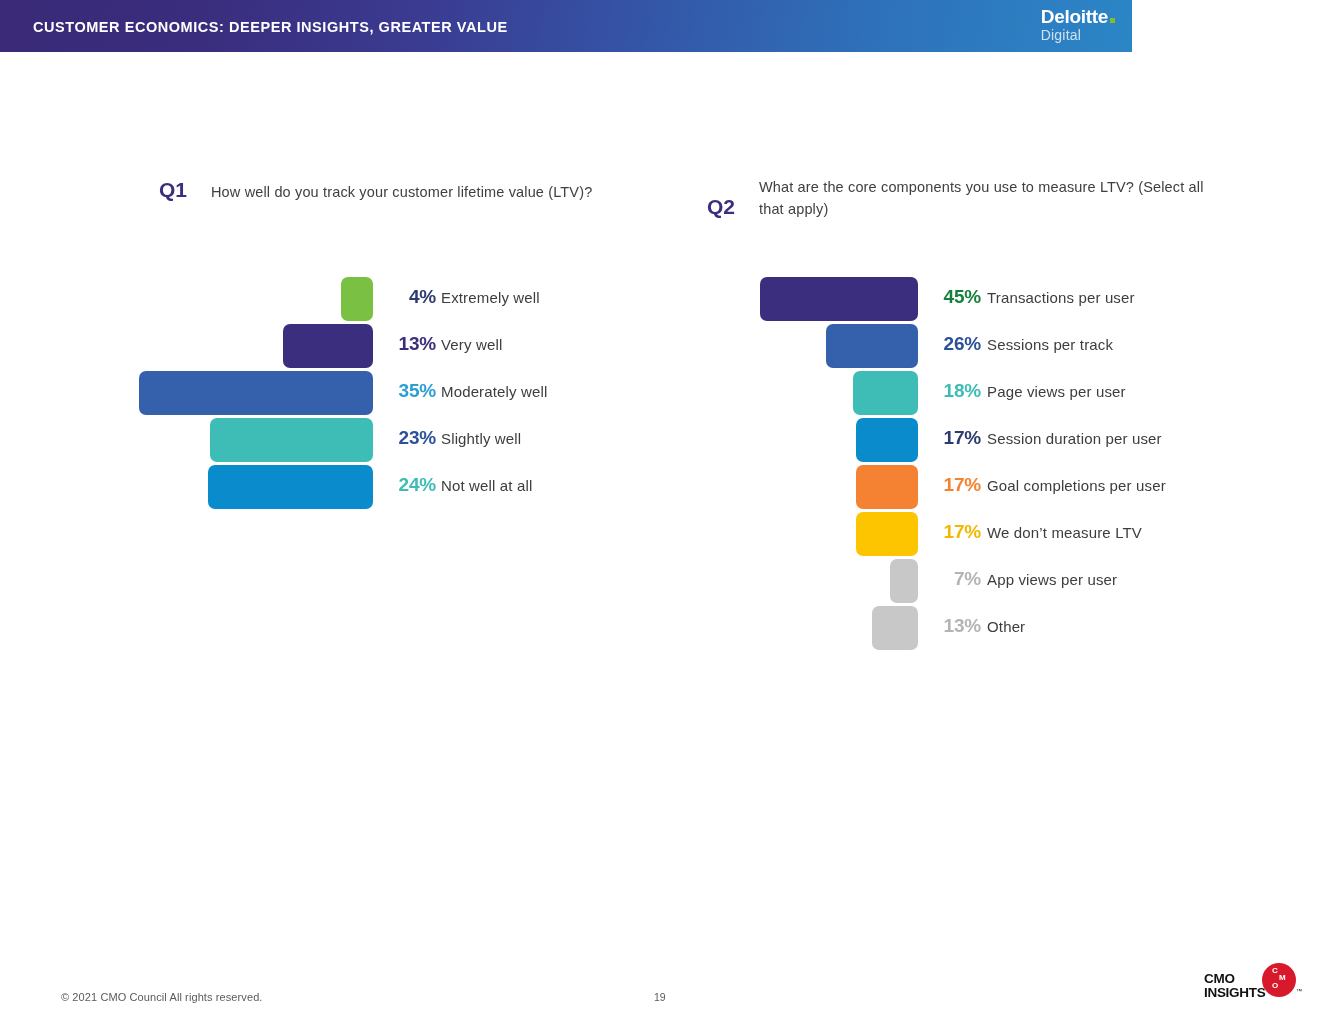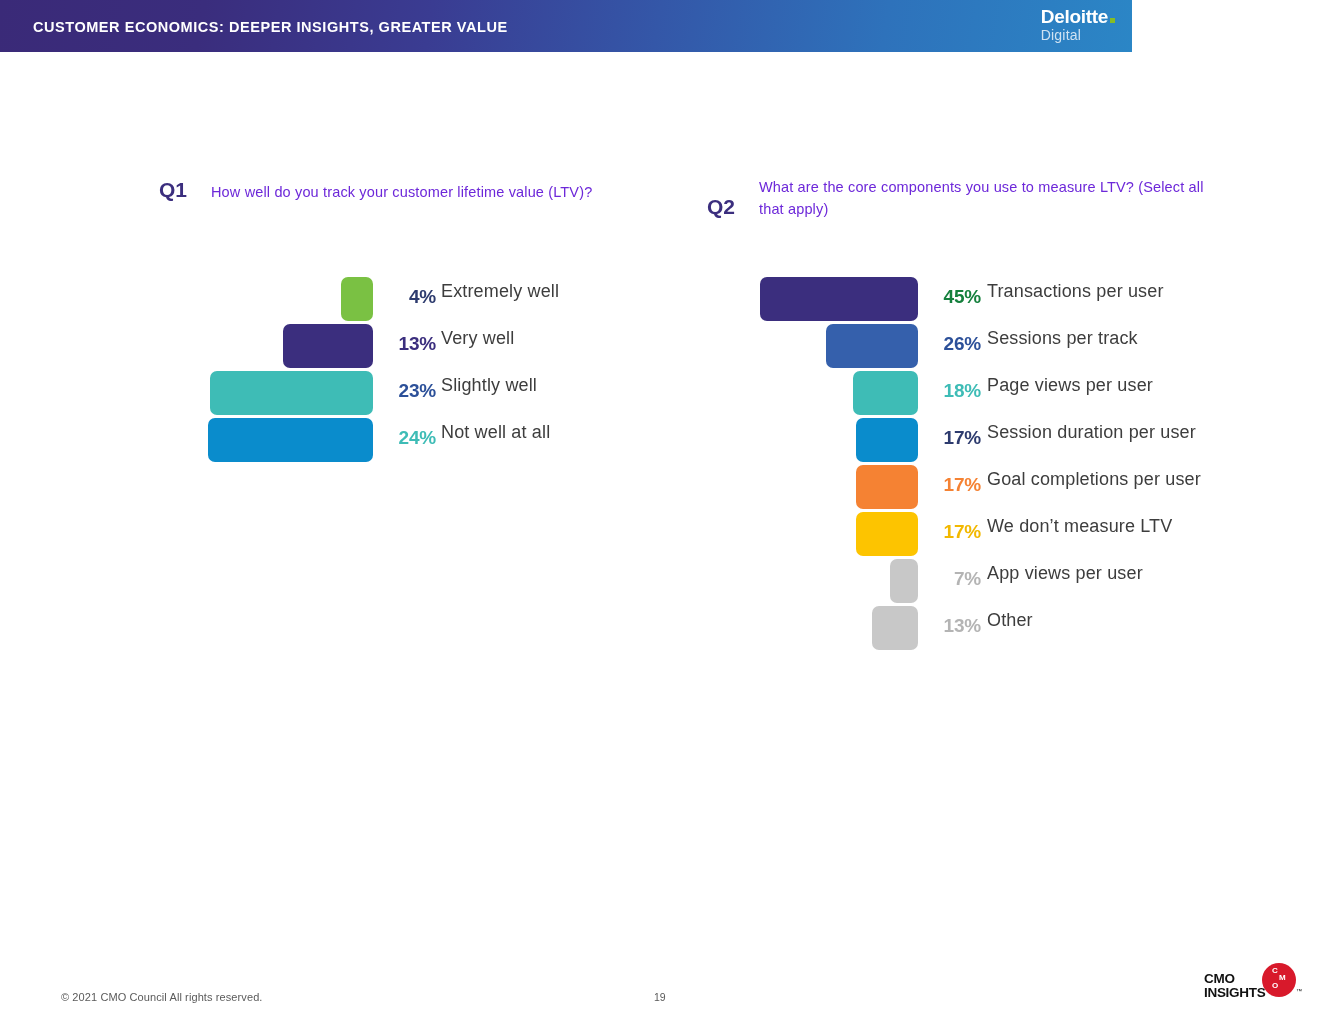--- a/index.html
+++ b/index.html
@@ -86,21 +86,21 @@
   .q-number {
     font-size: 21px;
     font-weight: bold;
     color: #3b2e7e;
     width: 52px;
     flex: 0 0 52px;
     line-height: 1.32;
   }
   .q-text {
     font-size: 14.5px;
-    color: #6d28d9;
+    color: #404040;
     line-height: 1.55;
     letter-spacing: 0.15px;
   }
 
   
   .bars {
     position: absolute;
   }
   #q1-bars { left: 0px; top: 277px; width: 560px; }
   #q2-bars { left: 548px; top: 277px; width: 660px; }
@@ -131,22 +131,22 @@
     text-align: right;
     font-size: 19px;
     font-weight: bold;
     letter-spacing: -0.2px;
   }
   #q1-bars .bar-pct { left: 378px; }
   #q2-bars .bar-pct { left: 375px; }
 
   .bar-label {
     position: absolute;
-    top: 4px;
-    font-size: 18px;
+    top: 12px;
+    font-size: 15px;
     color: #3d3d3d;
     letter-spacing: 0.15px;
     white-space: nowrap;
   }
   #q1-bars .bar-label { left: 441px; }
   #q2-bars .bar-label { left: 439px; }
 
   
   #footer-copy {
     position: absolute;
@@ -247,20 +247,27 @@
       </div>
       <div class="bar-pct" style="color: rgb(45, 59, 110);">4%</div>
       <div class="bar-label">Extremely well</div>
     </div>
     <div class="bar-row">
       <div class="bar-track">
         <div class="bar" style="width: 90px; background: rgb(59, 46, 126);"></div>
       </div>
       <div class="bar-pct" style="color: rgb(59, 46, 126);">13%</div>
       <div class="bar-label">Very well</div>
+    </div>
+    <div class="bar-row">
+      <div class="bar-track">
+        <div class="bar" style="width: 234px; background: rgb(53, 96, 172);"></div>
+      </div>
+      <div class="bar-pct" style="color: rgb(43, 158, 212);">35%</div>
+      <div class="bar-label">Moderately well</div>
     </div>
     <div class="bar-row">
       <div class="bar-track">
         <div class="bar" style="width: 163px; background: rgb(62, 188, 182);"></div>
       </div>
       <div class="bar-pct" style="color: rgb(44, 80, 153);">23%</div>
       <div class="bar-label">Slightly well</div>
     </div>
     <div class="bar-row">
       <div class="bar-track">

